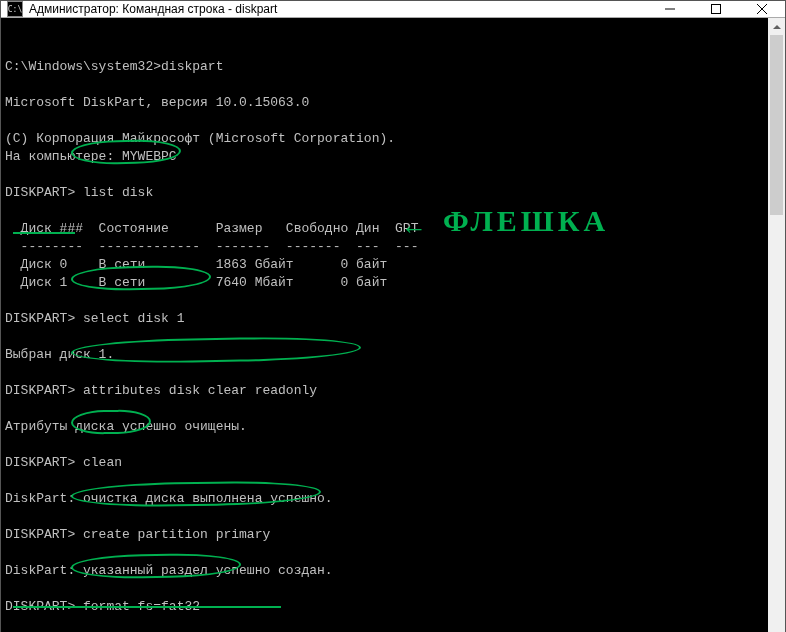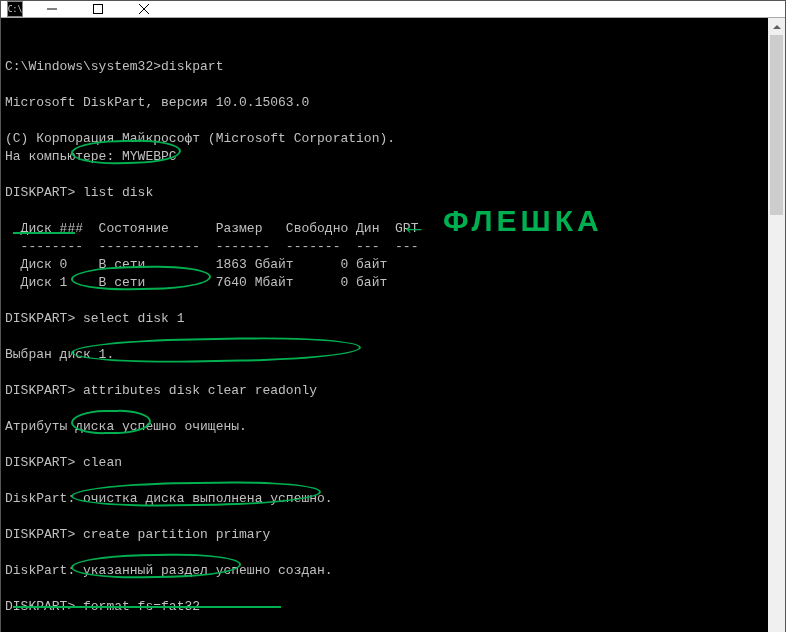--- a/index.html
+++ b/index.html
@@ -117,20 +117,21 @@
       font-family: 'Comic Sans MS', cursive, sans-serif;
       font-weight: bold;
     }
   </style>
 </head>
 <body>
 
 <div class="window">
   <div class="titlebar">
     <div class="title-icon">C:\</div>
+    <div class="title-text">Администратор: Командная строка - diskpart</div>
     <div class="win-controls">
       <div class="win-btn">
         <svg width="10" height="10" viewBox="0 0 10 10">
             <line x1="0" y1="5" x2="10" y2="5" stroke="#000" stroke-width="1"></line>
           </svg>
       </div>
       <div class="win-btn">
         <svg width="10" height="10" viewBox="0 0 10 10">
             <rect x="0.5" y="0.5" width="9" height="9" fill="none" stroke="#000" stroke-width="1"></rect>
           </svg>
@@ -143,21 +144,21 @@
       </div>
     </div>
   </div>
   <div class="terminal-wrap">
     <div class="terminal">
       <div id="lines"><div class="line">C:\Windows\system32&gt;diskpart</div><div class="line"> </div><div class="line">Microsoft DiskPart, версия 10.0.15063.0</div><div class="line"> </div><div class="line">(C) Корпорация Майкрософт (Microsoft Corporation).</div><div class="line">На компьютере: MYWEBPC</div><div class="line"> </div><div class="line">DISKPART&gt; list disk</div><div class="line"> </div><div class="line">  Диск ###  Состояние      Размер   Свободно Дин  GPT</div><div class="line">  --------  -------------  -------  -------  ---  ---</div><div class="line">  Диск 0    В сети         1863 Gбайт      0 байт</div><div class="line">  Диск 1    В сети         7640 Mбайт      0 байт</div><div class="line"> </div><div class="line">DISKPART&gt; select disk 1</div><div class="line"> </div><div class="line">Выбран диск 1.</div><div class="line"> </div><div class="line">DISKPART&gt; attributes disk clear readonly</div><div class="line"> </div><div class="line">Атрибуты диска успешно очищены.</div><div class="line"> </div><div class="line">DISKPART&gt; clean</div><div class="line"> </div><div class="line">DiskPart: очистка диска выполнена успешно.</div><div class="line"> </div><div class="line">DISKPART&gt; create partition primary</div><div class="line"> </div><div class="line">DiskPart: указанный раздел успешно создан.</div><div class="line"> </div><div class="line">DISKPART&gt; format fs=fat32</div><div class="line"> </div></div>
       <div class="annotations">
         <div class="circle" style="top:122px; left:70px; width:110px; height:24px;"></div>
         <div class="underline" style="top:214px; left:12px; width:62px;"></div>
         <div class="hand" style="top:198px; left:400px; font-size:26px;">←</div>
-        <div class="hand" style="top:194px; left:442px; font-size:30px; letter-spacing:4px;">ФЛЕШКА</div>
+        <div class="hand" style="top:194px; left:442px; font-size:30px; letter-spacing:4px;font-family:Liberation Serif, serif;">ФЛЕШКА</div>
         <div class="circle" style="top:248px; left:70px; width:140px; height:24px;"></div>
         <div class="circle" style="top:320px; left:70px; width:290px; height:24px;"></div>
         <div class="circle" style="top:392px; left:70px; width:80px; height:24px;"></div>
         <div class="circle" style="top:464px; left:70px; width:250px; height:24px;"></div>
         <div class="circle" style="top:536px; left:70px; width:170px; height:24px;"></div>
         <div class="underline" style="top:588px; left:12px; width:268px;"></div>
       </div>
     </div>
     <div class="scrollbar">
       <button class="sb-btn">

